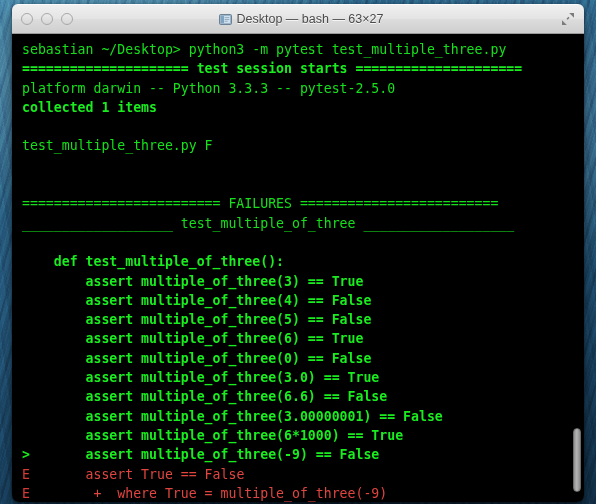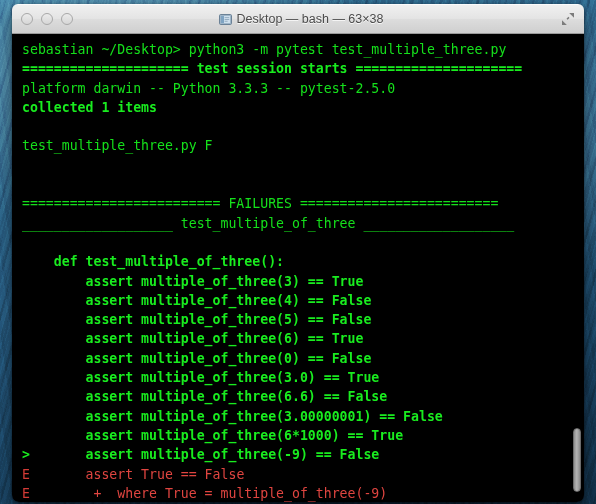--- a/index.html
+++ b/index.html
@@ -176,21 +176,21 @@
 
     <div id="title-center">
       <svg id="title-icon" viewBox="0 0 13 13">
         <rect x="0.5" y="1.5" width="12" height="10" rx="1.2" fill="#9fb6c9" stroke="#6b8196" stroke-width="1"></rect>
         <rect x="2" y="3" width="9" height="7" fill="#cfe0ee"></rect>
         <rect x="2" y="3" width="3" height="7" fill="#7fa3c2"></rect>
         <rect x="5.6" y="4.2" width="4.6" height="0.9" fill="#8fa8bd"></rect>
         <rect x="5.6" y="6" width="4.6" height="0.9" fill="#8fa8bd"></rect>
         <rect x="5.6" y="7.8" width="3" height="0.9" fill="#8fa8bd"></rect>
       </svg>
-      <span id="title-text">Desktop — bash — 63×38</span>
+      <span id="title-text">Desktop — bash — 63×27</span>
     </div>
 
     <svg id="fullscreen-button" viewBox="0 0 14 14">
       <path d="M13 1 L8.2 1 L13 5.8 Z" fill="#7c7c7c"></path>
       <path d="M1 13 L1 8.2 L5.8 13 Z" fill="#7c7c7c"></path>
       <rect x="5.6" y="5.6" width="2.8" height="1.5" transform="rotate(-45 7 6.35)" fill="#7c7c7c"></rect>
     </svg>
   </div>
 
   <div id="terminal-body">

